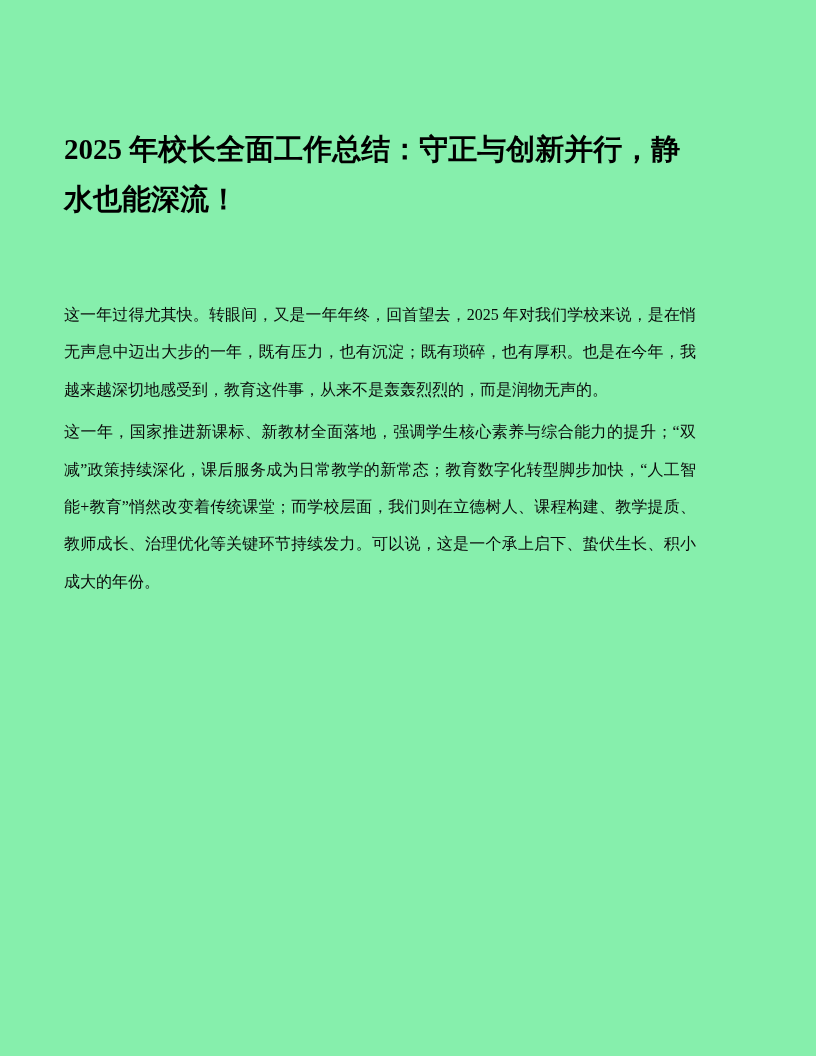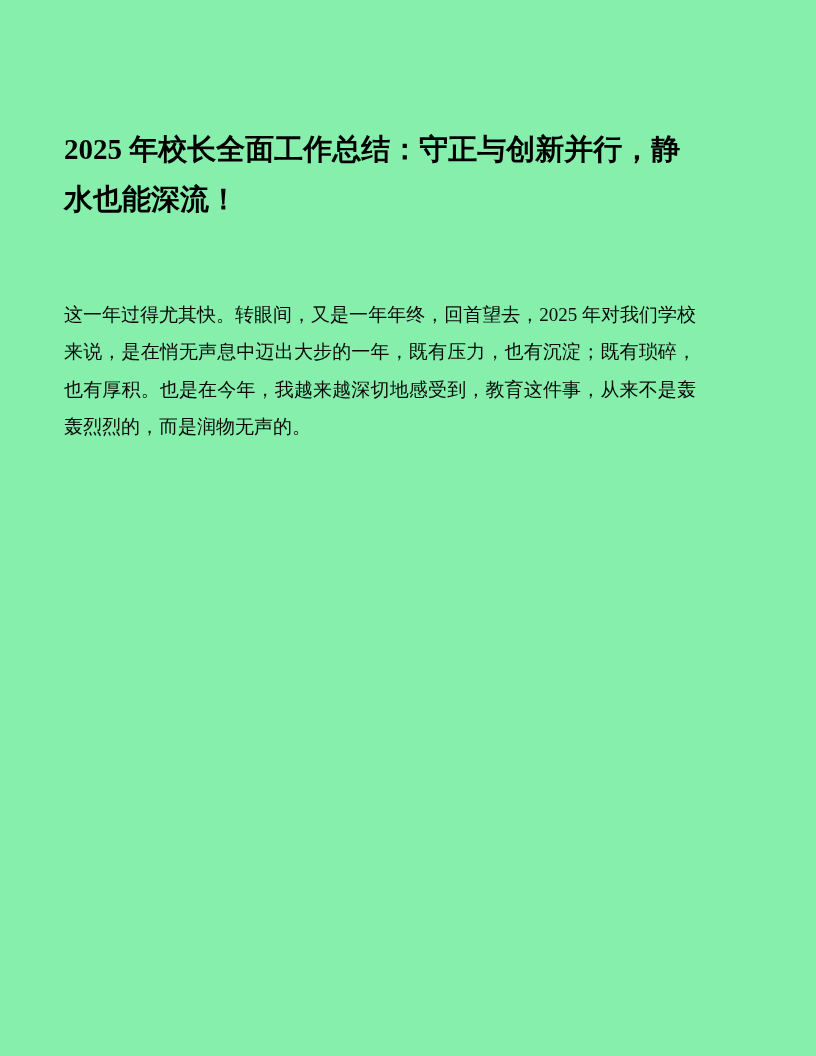--- a/index.html
+++ b/index.html
@@ -27,28 +27,29 @@
     line-height: 50px;
     text-align: left;
     color: #000000;
   }
   .doc-body {
     margin-top: 72px;
   }
   .doc-paragraph {
     margin: 0 0 5px 0;
     padding: 0;
-    font-size: 19px;
+    font-size: 16px;
     line-height: 37.4px;
     text-align: justify;
     text-justify: inter-ideograph;
     color: #0a0a0a;
   }
 </style>
 </head>
 <body>
 
 <div class="page">
   <h1 class="doc-title">2025 年校长全面工作总结：守正与创新并行，静水也能深流！</h1>
   <div class="doc-body">
     <p class="doc-paragraph">这一年过得尤其快。转眼间，又是一年年终，回首望去，2025 年对我们学校来说，是在悄无声息中迈出大步的一年，既有压力，也有沉淀；既有琐碎，也有厚积。也是在今年，我越来越深切地感受到，教育这件事，从来不是轰轰烈烈的，而是润物无声的。</p>
+    <p class="doc-paragraph">这一年，国家推进新课标、新教材全面落地，强调学生核心素养与综合能力的提升；“双减”政策持续深化，课后服务成为日常教学的新常态；教育数字化转型脚步加快，“人工智能+教育”悄然改变着传统课堂；而学校层面，我们则在立德树人、课程构建、教学提质、教师成长、治理优化等关键环节持续发力。可以说，这是一个承上启下、蛰伏生长、积小成大的年份。</p>
   </div>
 </div>
 
 </body></html>

